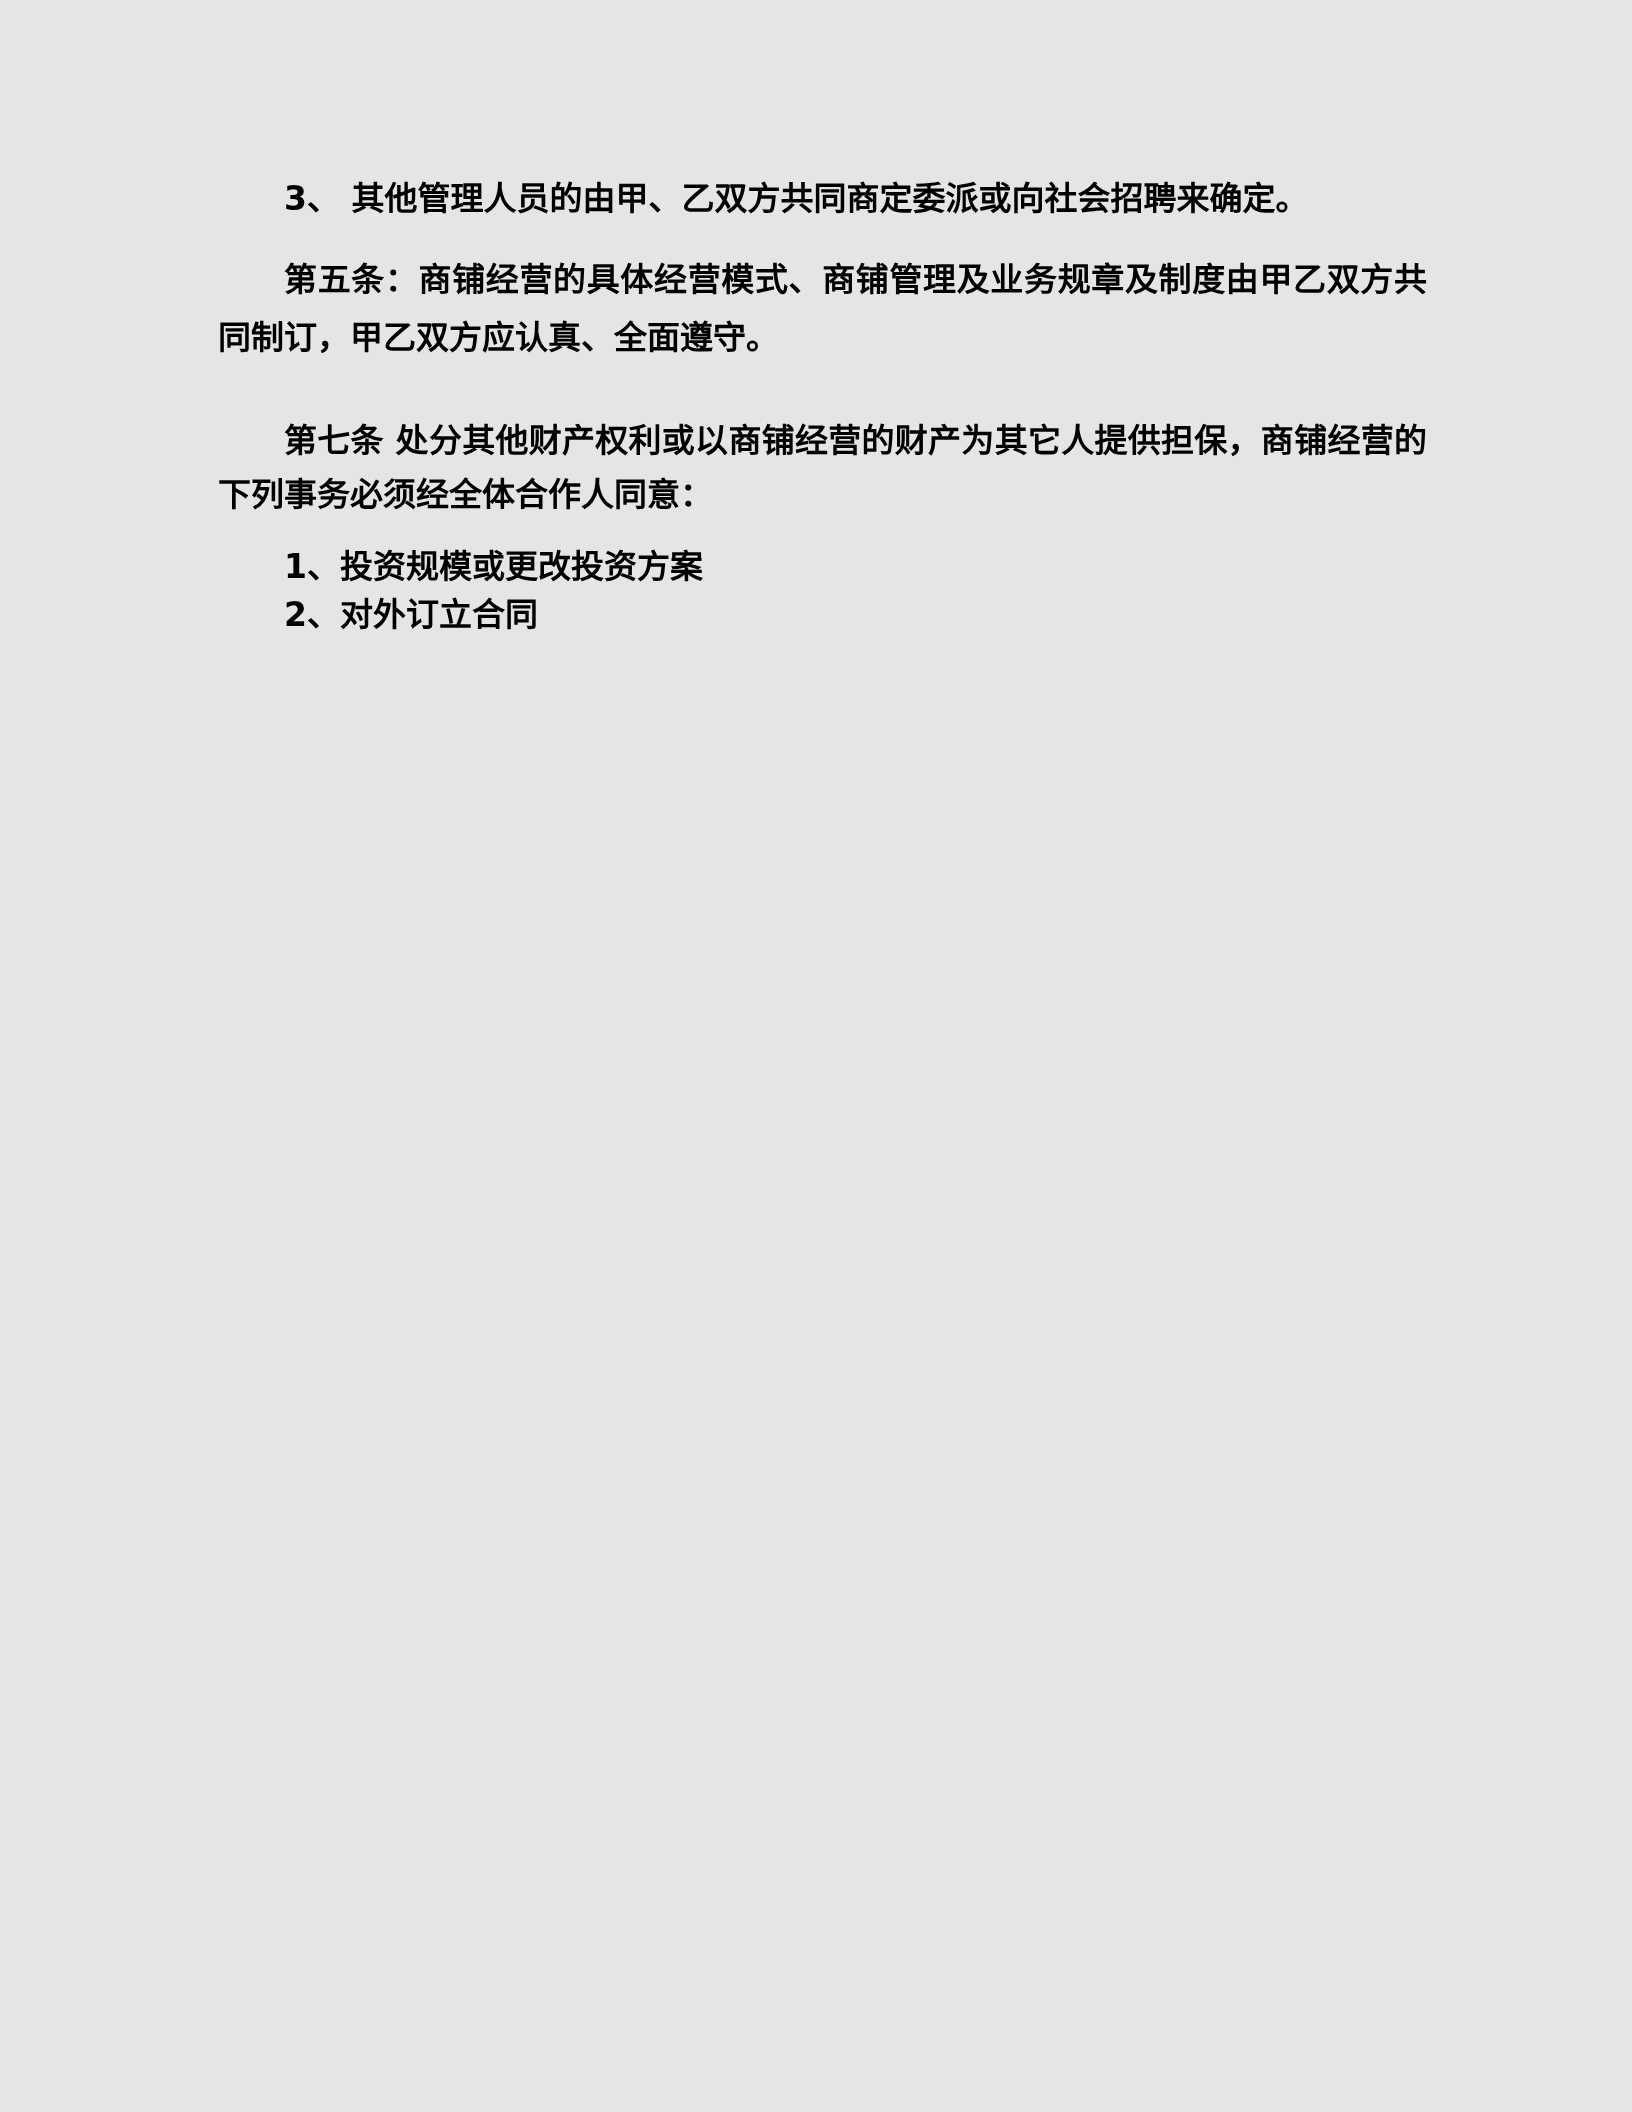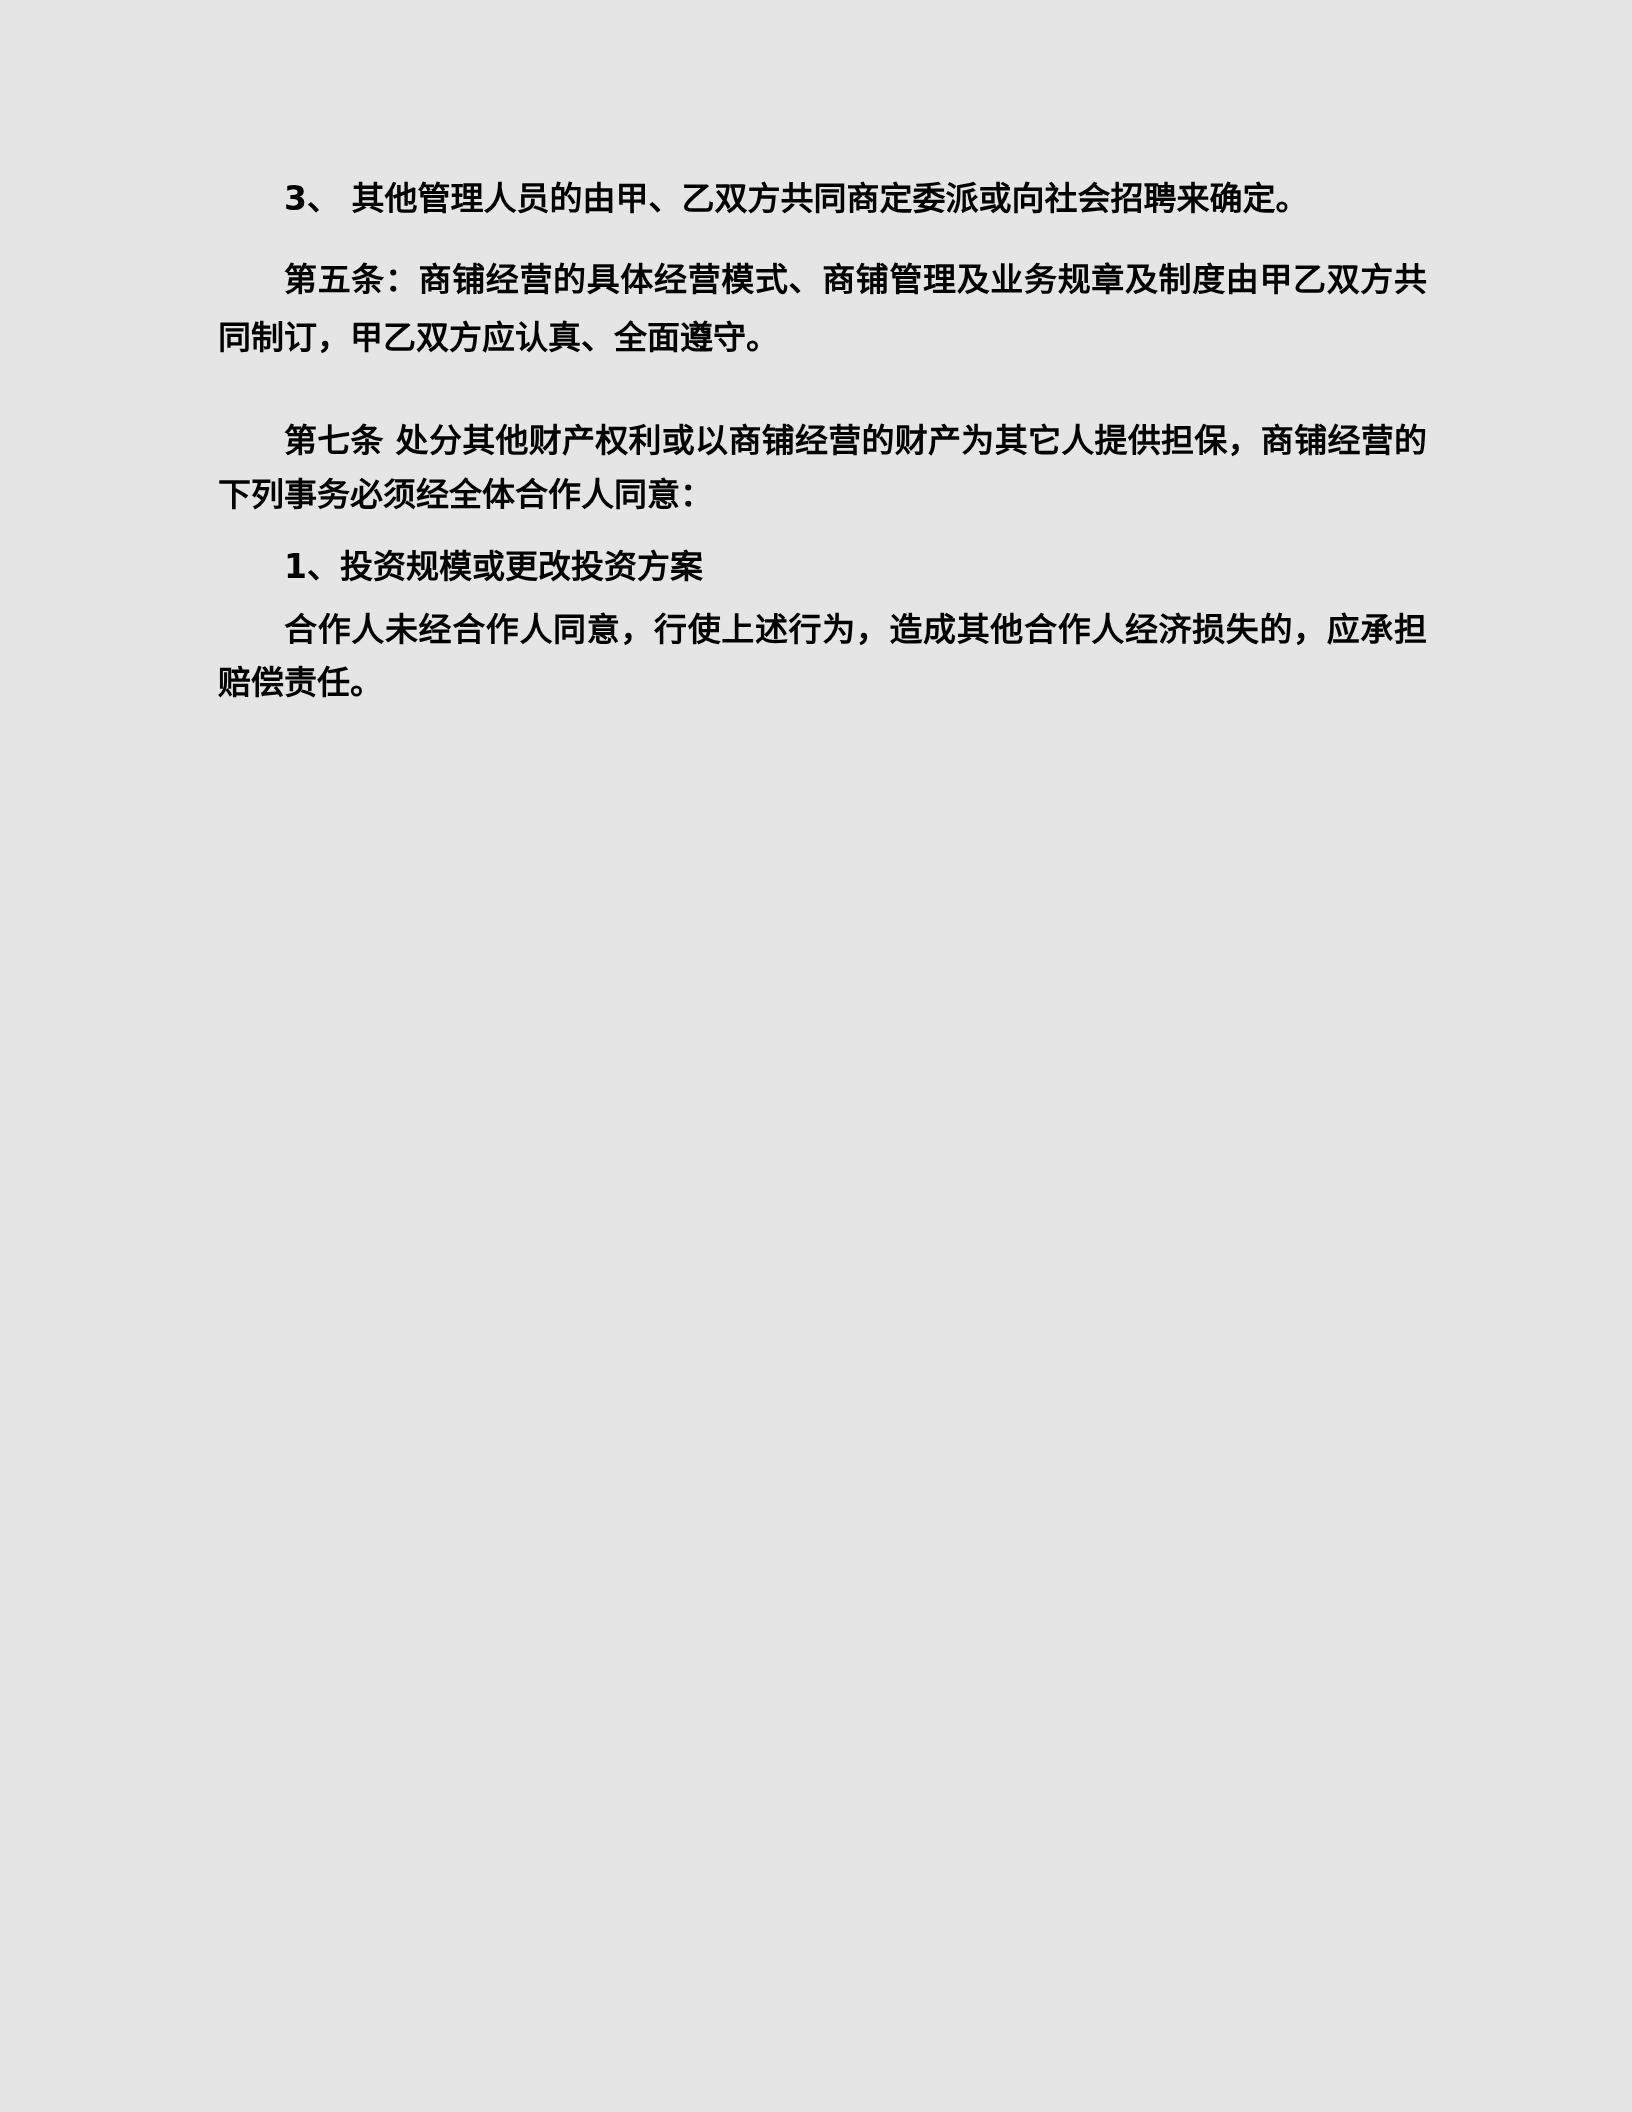--- a/index.html
+++ b/index.html
@@ -68,22 +68,22 @@
 
 
     <div class="gap-lg"></div>
 
     <p class="para indent line-med blk">第七条 处分其他财产权利或以商铺经营的财产为其它人提供担保，商铺经营的下列事务必须经全体合作人同意：</p>
 
     <div class="gap-md"></div>
 
     <p class="para list-item line-short">1、投资规模或更改投资方案</p>
 
+    <p class="para list-item line-short">2、对外订立合同</p>
 
 
 
 
     <div class="gap-sm"></div>
 
-    <p class="para indent line-med">合作人未经合作人同意，行使上述行为，造成其他合作人经济损失的，应承担赔偿责任。</p>
 
   </div>
 </div>
 
 </body></html>

